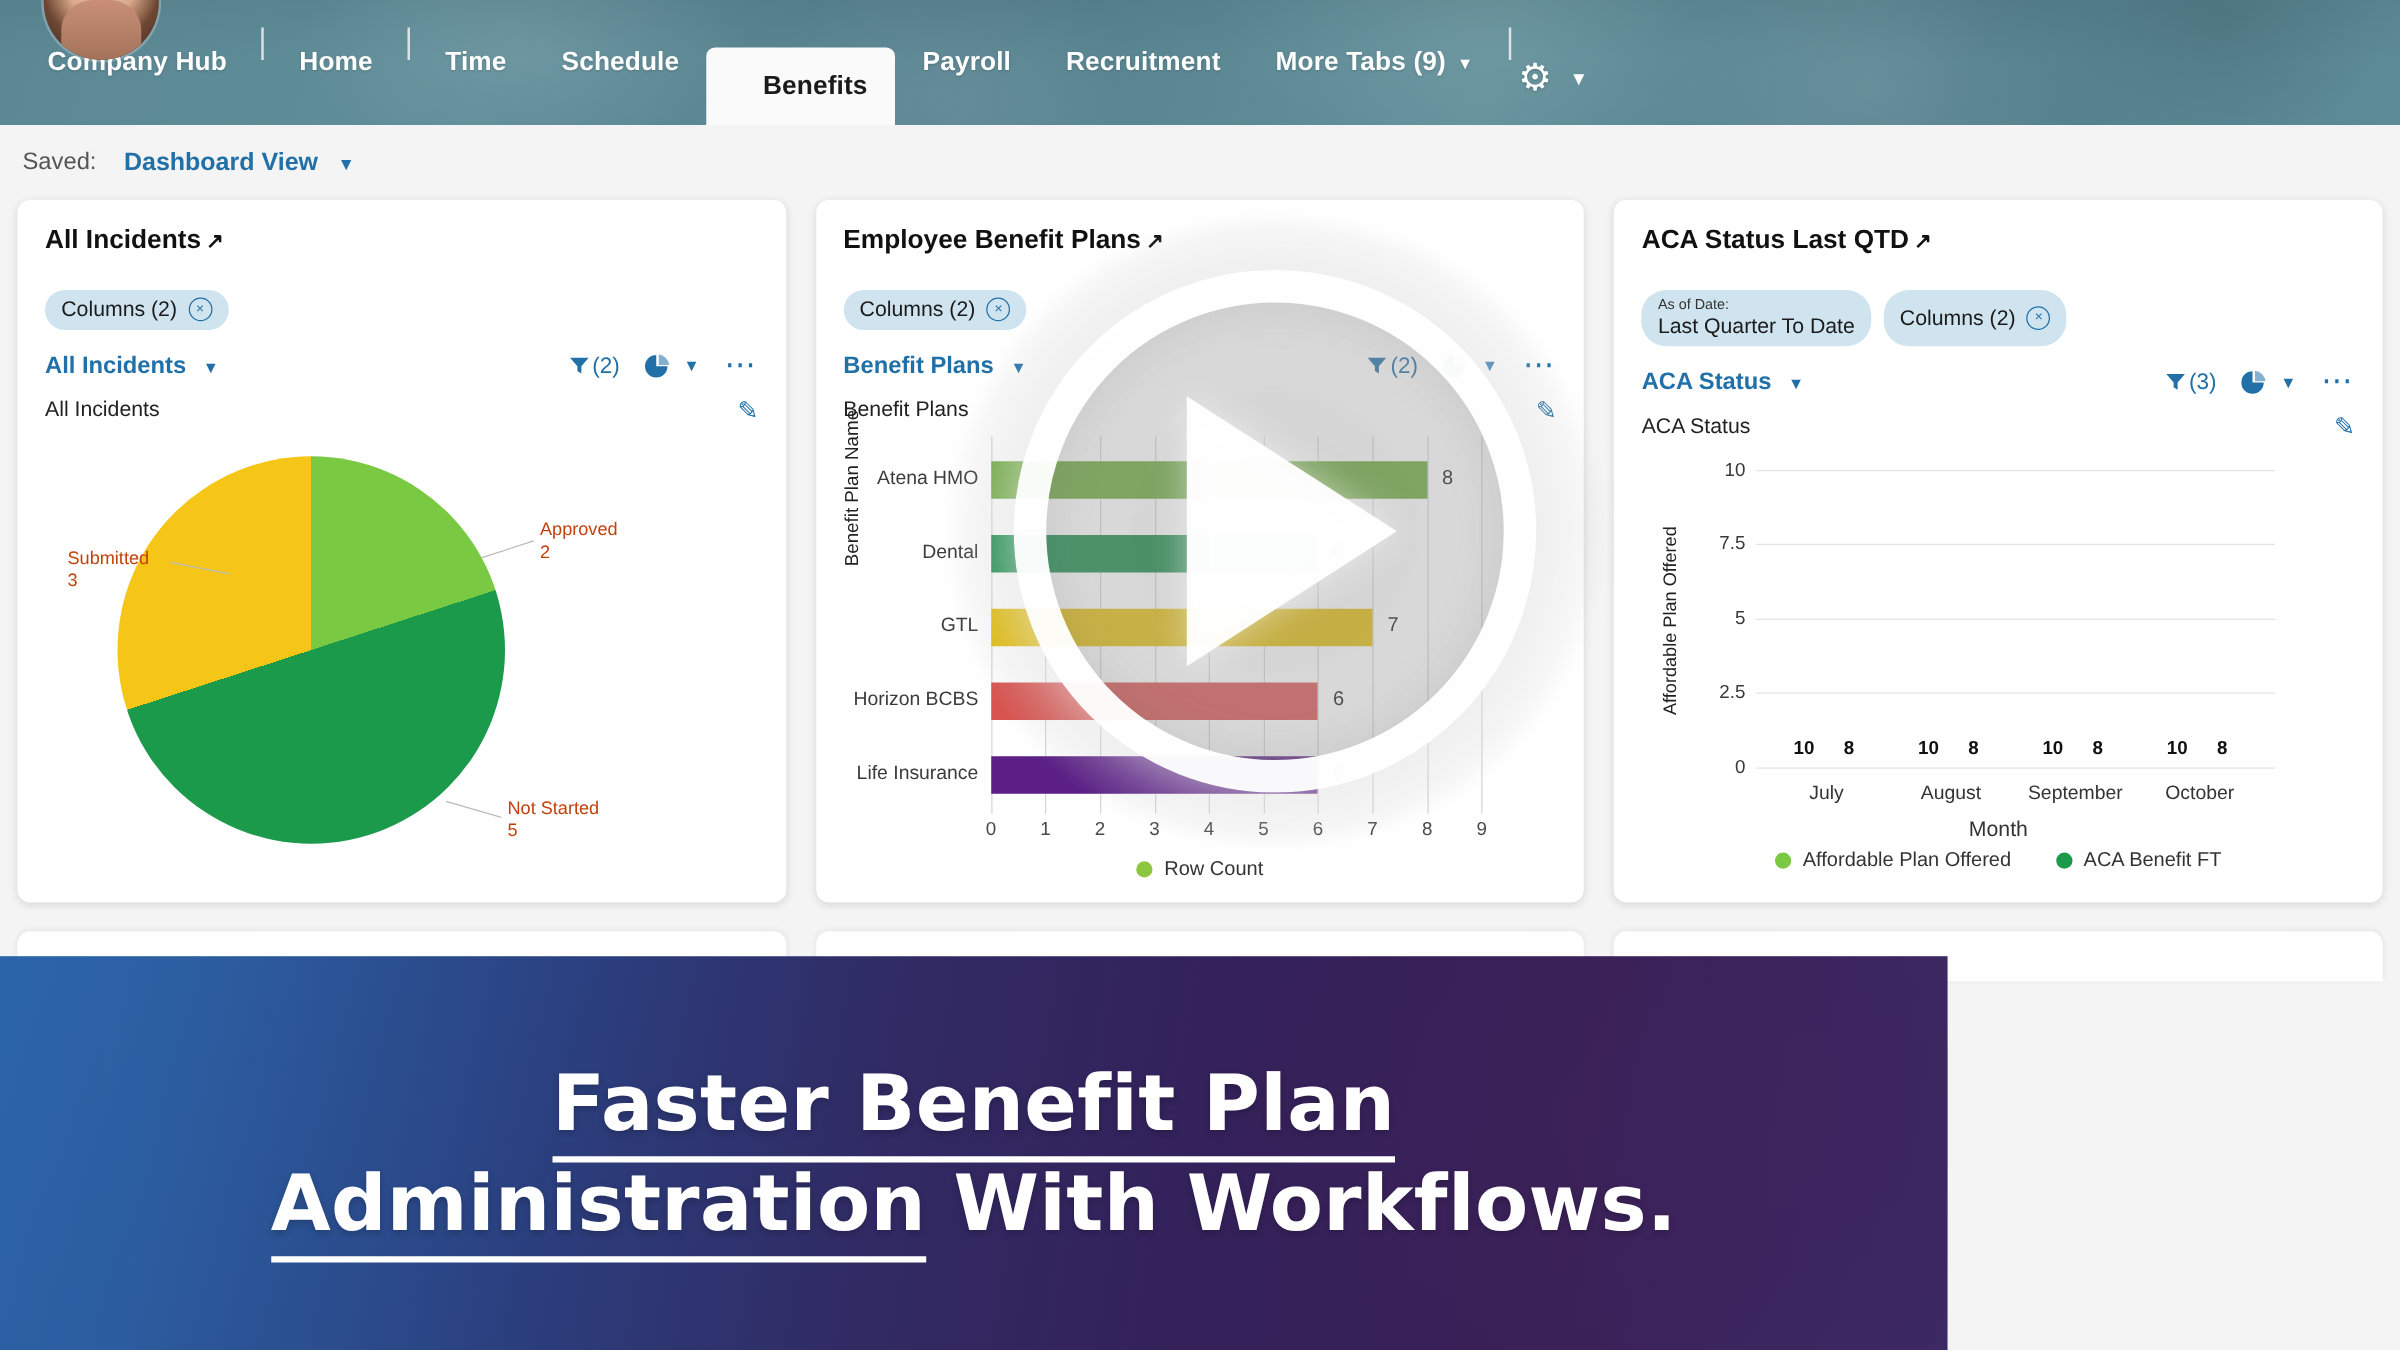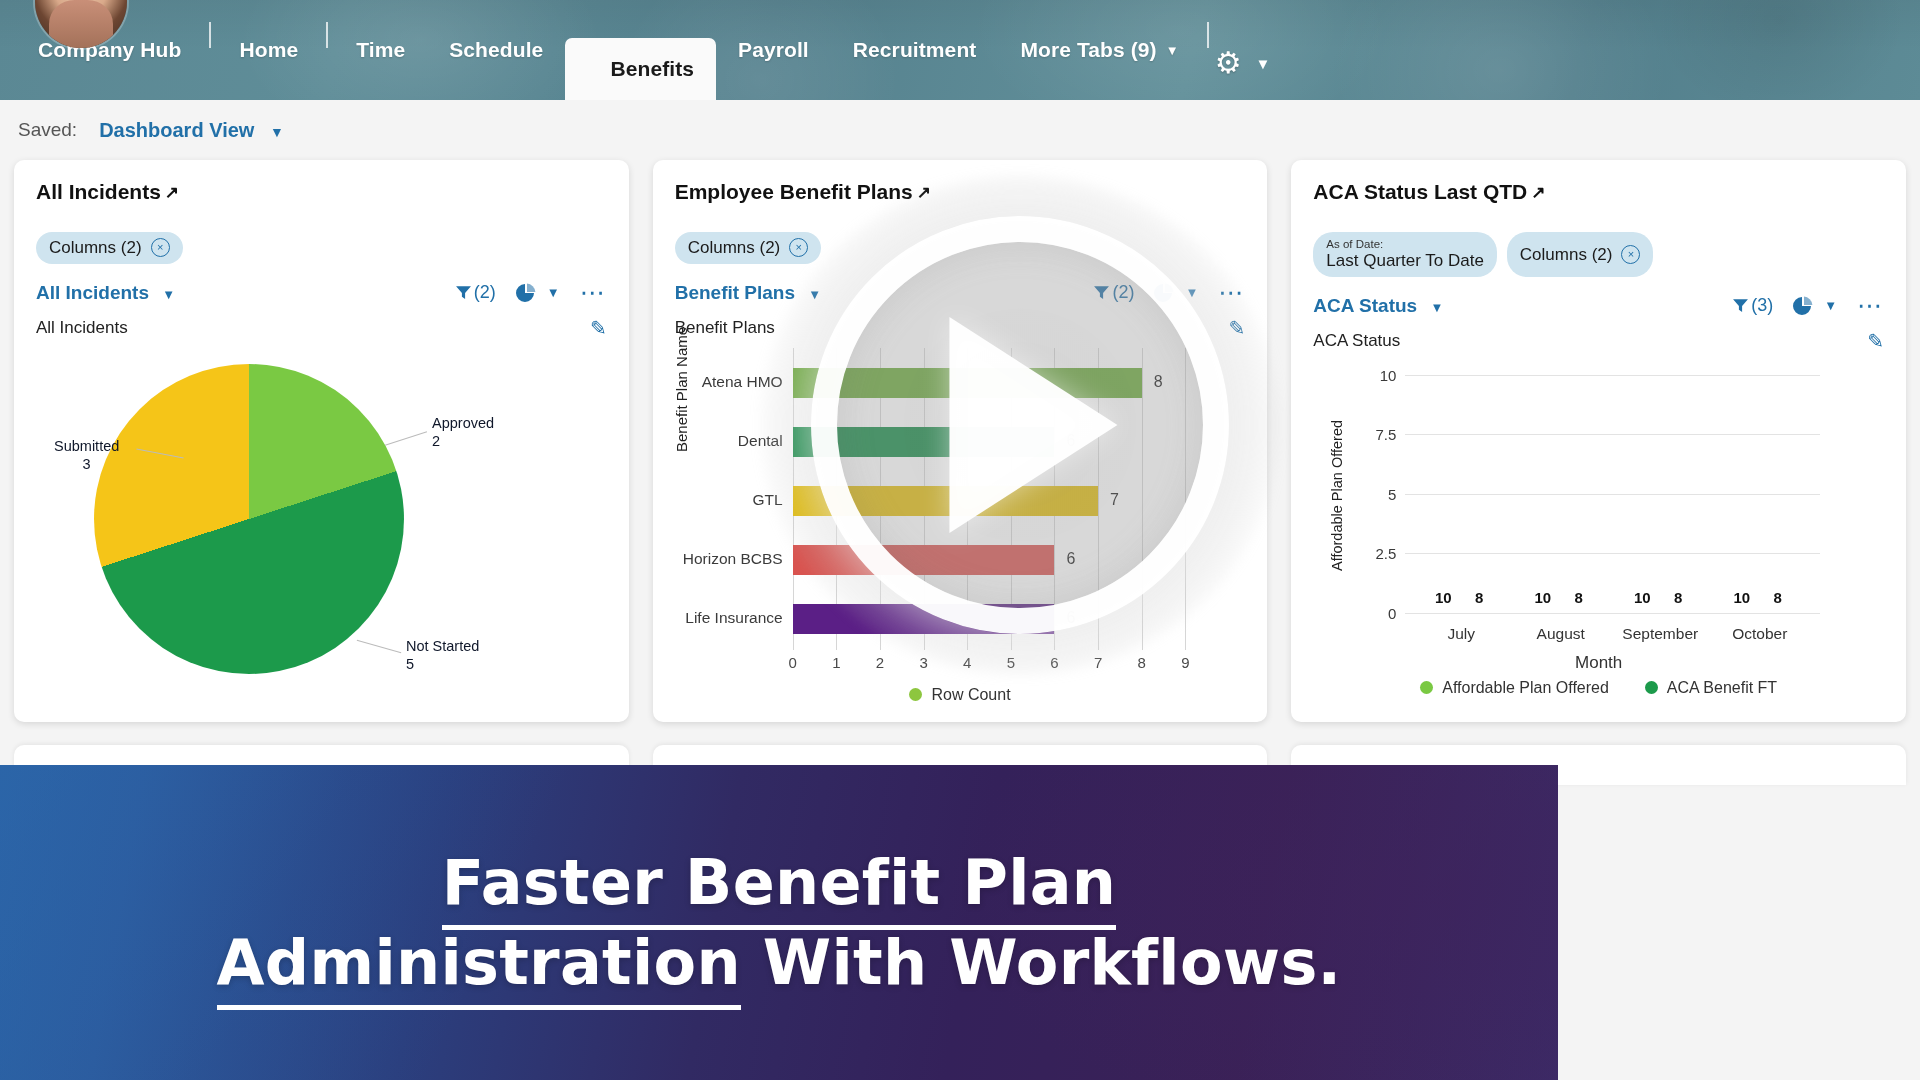--- a/index.html
+++ b/index.html
@@ -106,21 +106,21 @@
   .dots{ letter-spacing:2px; font-size:25px; line-height:.6; }
   .subtitle-row{ display:flex; justify-content:space-between; align-items:center; margin-top:12px;}
   .subtitle{ font-size:17px; color:#222; }
   .pencil{ color:#2170a8; font-size:20px; cursor:pointer; }
 
   
   .pie-area{ position:relative; height:330px; margin-top:14px; }
   .pie{
     position:absolute; left:58px; top:10px; width:310px; height:310px; border-radius:50%;
   }
-  .lbl{ position:absolute; font-size:14.5px; color:#0f172a; line-height:1.25; }
+  .lbl{ position:absolute; font-size:14.5px; color:#c2410c; line-height:1.25; }
   .leader{ position:absolute; border-top:1px solid #bbb; }
 
   
   .hbar-area{ position:relative; height:340px; margin-top:8px; }
   .axis-y-title{
     position:absolute; left:-2px; top:104px; font-size:15px; color:#222;
     transform:rotate(-90deg); transform-origin:left top; white-space:nowrap;
   }
   .hrow{ position:absolute; left:118px; right:60px; height:30px; }
   .hrow .name{
@@ -307,21 +307,21 @@
     </div>
 
     <div class="pie-area">
       <div class="pie" style="background:conic-gradient(#7ac943 0deg 72deg, #1c9a4b 72deg 252deg, #f5c518 252deg 360deg);"></div>
       <div class="leader" style="left:348px; top:84px; width:44px; transform:rotate(-18deg);"></div>
       <div class="lbl" style="left:396px; top:60px;">
         <span>Approved</span><br>
         <span>2</span>
       </div>
       <div class="leader" style="left:100px; top:99px; width:48px; transform:rotate(11deg);"></div>
-      <div class="lbl" style="left:18px; top:83px; text-align:center;">
+      <div class="lbl" style="left:18px; top:83px; text-align:left;">
         <span>Submitted</span><br>
         <span>3</span>
       </div>
       <div class="leader" style="left:320px; top:292px; width:46px; transform:rotate(16deg);"></div>
       <div class="lbl" style="left:370px; top:283px;">
         <span>Not Started</span><br>
         <span>5</span>
       </div>
     </div>
   </div>

